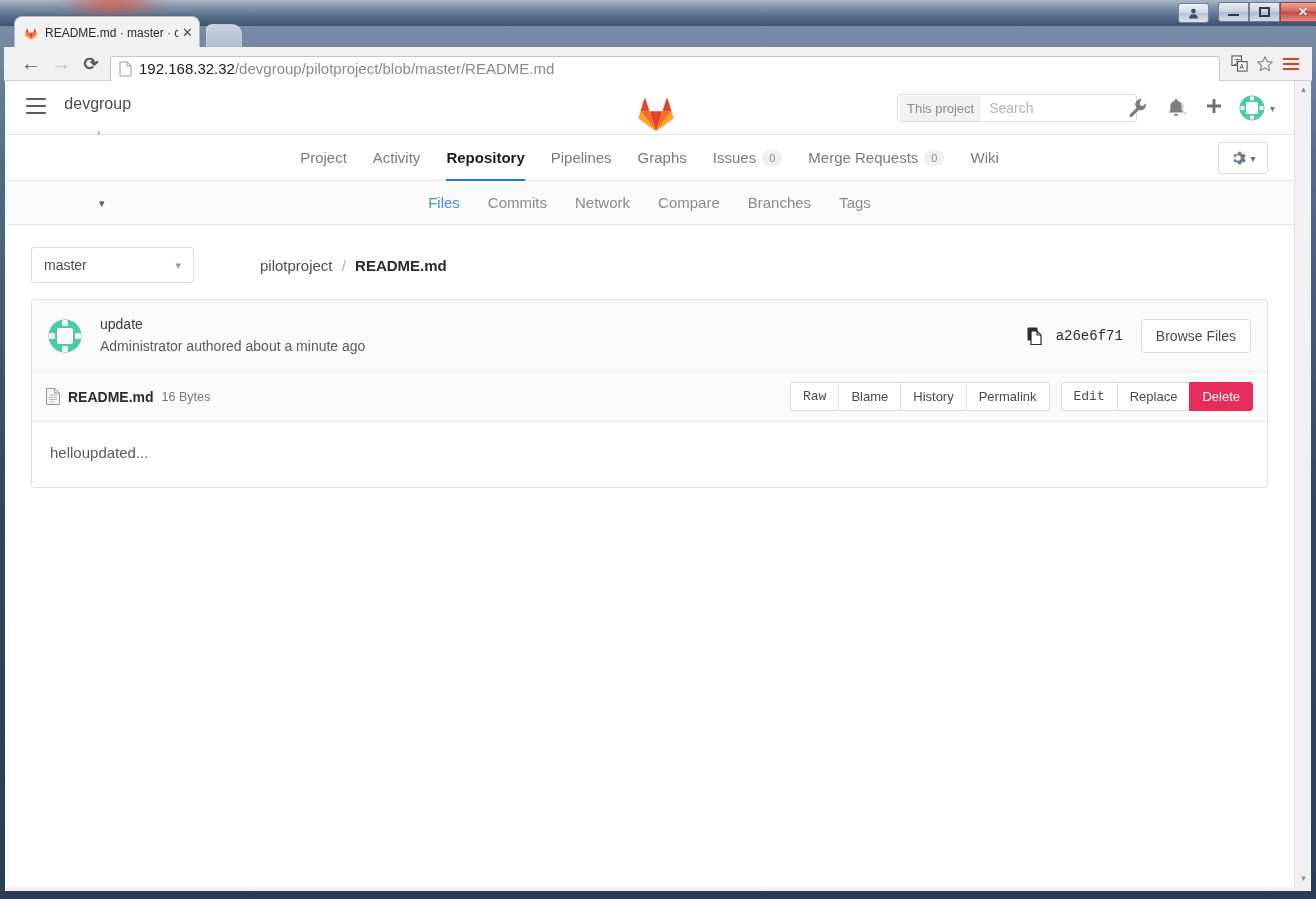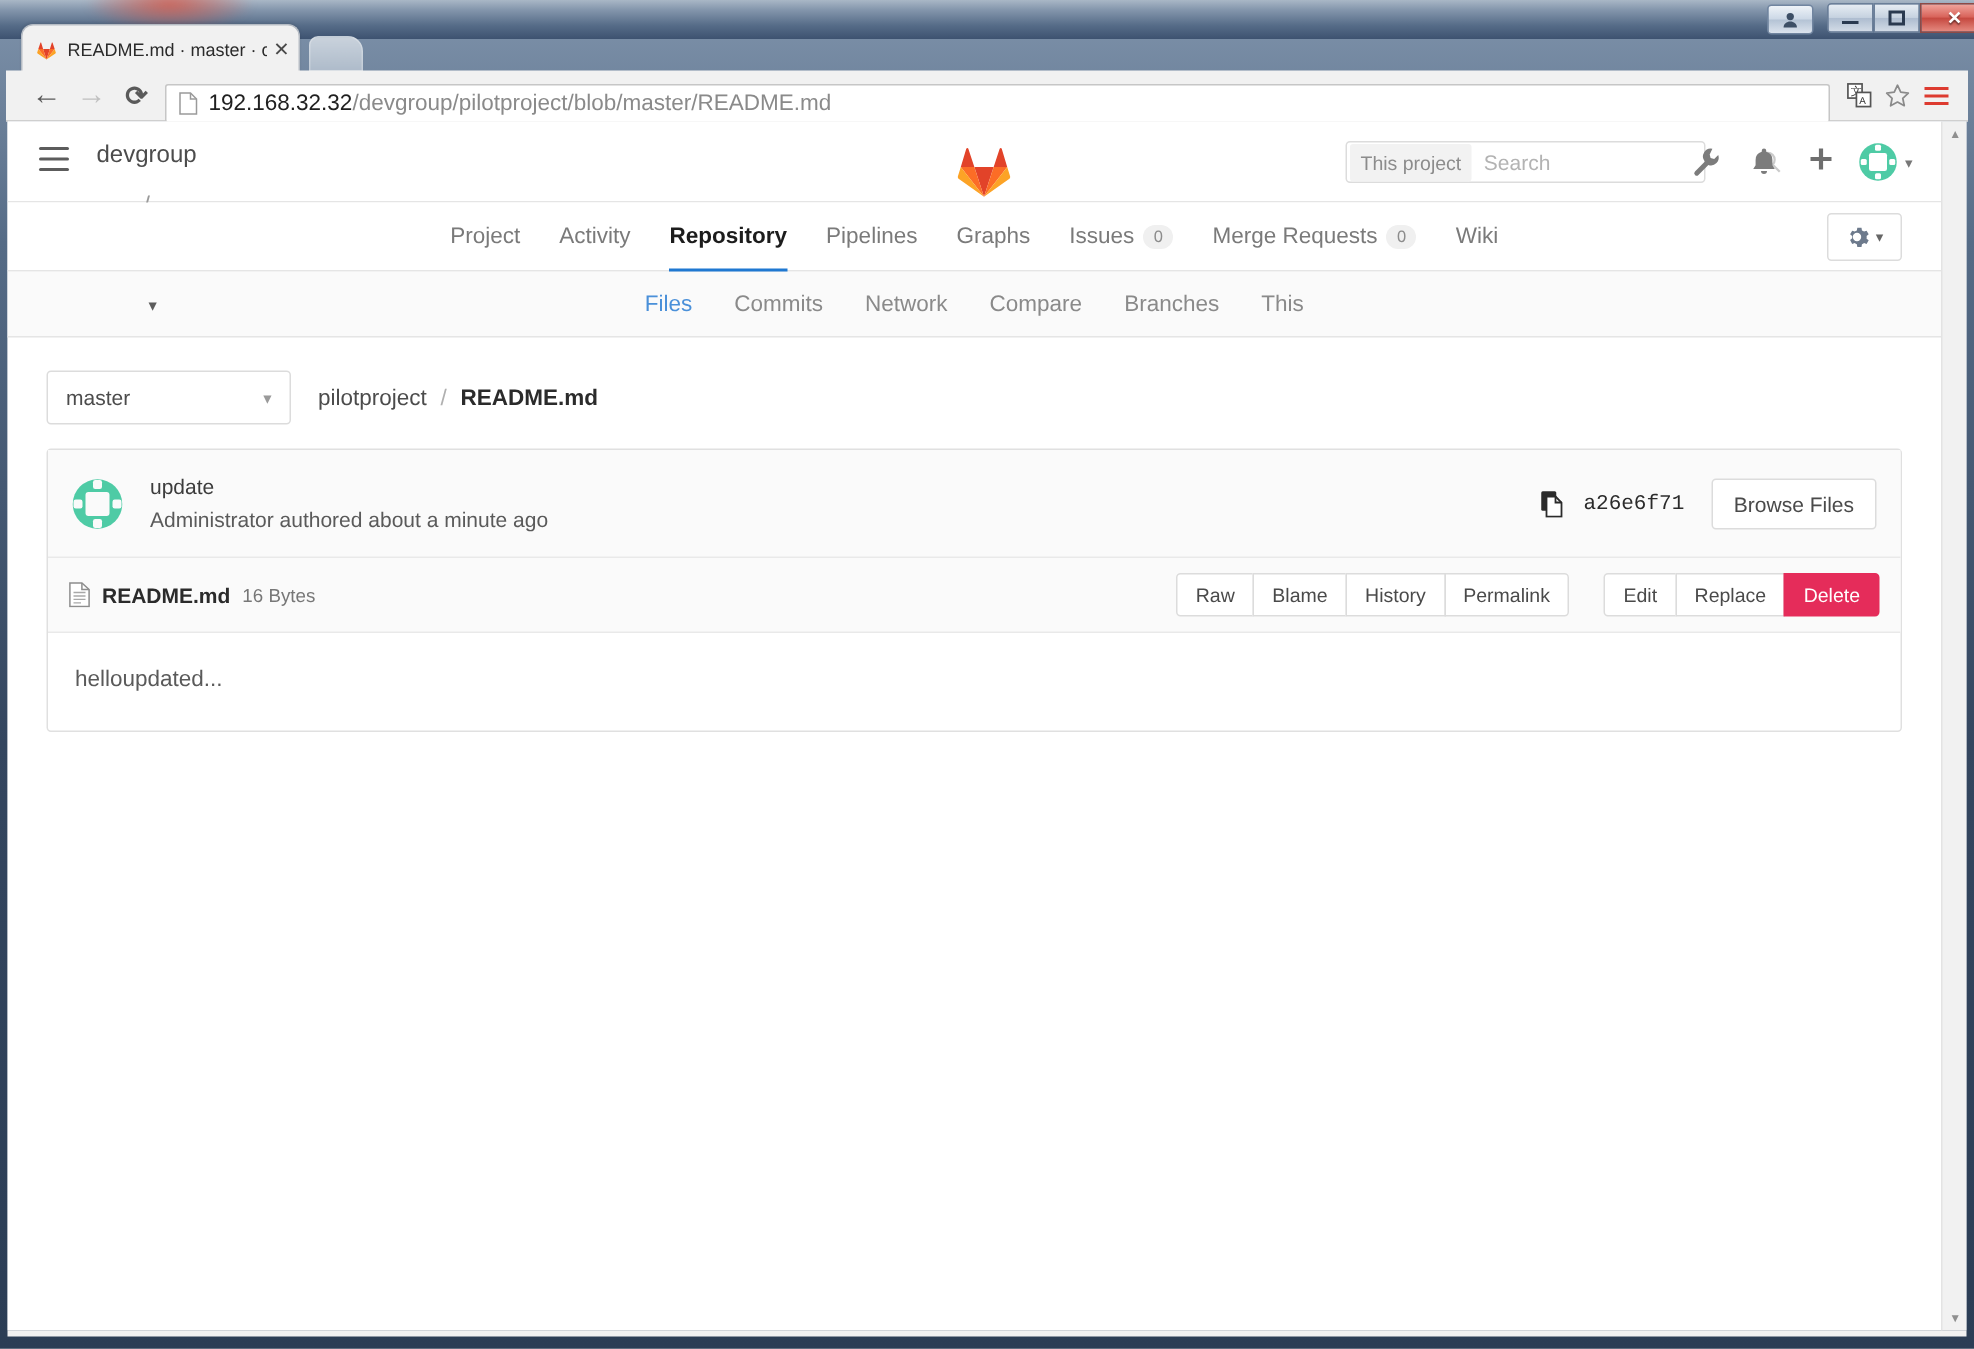--- a/index.html
+++ b/index.html
@@ -176,21 +176,21 @@
   
   #gl-subnav {
     height: 44px; background: #fafafa; border-bottom: 1px solid #e5e5e5;
     display: flex; justify-content: center; align-items: center; gap: 0;
   }
   .subtab { padding: 0 14px; font-size: 15px; color: #8a8a8a; cursor: default; }
   .subtab.active { color: #4a90d9; }
 
   
   #content { padding: 22px 26px 0 26px; }
-  #file-bar { display: flex; align-items: center; margin-bottom: 16px; }
+  #file-bar { display: flex; align-items: center; margin-bottom: 16px; gap: 48px; }
   #branch-select {
     width: 163px; height: 36px; border: 1px solid #dcdcdc; border-radius: 3px;
     background: #fff; display: flex; align-items: center; justify-content: space-between;
     padding: 0 12px; font-size: 14px; color: #4c4c4c;
   }
   #branch-select .caret { color:#9a9a9a; font-size: 11px; }
   #path-crumb { margin-left: 18px; font-size: 15px; color: #4c4c4c; }
   #path-crumb .sep { color: #b0b0b0; margin: 0 5px; }
   #path-crumb .file { font-weight: bold; color: #2b2b2b; }
 
@@ -218,21 +218,21 @@
   #file-name-wrap { display: flex; align-items: center; gap: 8px; }
   #file-doc-icon { width: 14px; height: 17px; }
   #file-name { font-size: 14px; font-weight: bold; color: #2b2b2b; }
   #file-size { font-size: 12.5px; color: #777; }
   #file-actions { display: flex; align-items: center; gap: 11px; }
   .btn-group { display: flex; }
   .btn {
     border: 1px solid #dcdcdc; background: #fff; color: #4a4a4a;
     font-size: 13px; padding: 6px 12px; margin-left: -1px;
   }
-  .btn-group .btn:first-child { margin-left: 12px; border-radius: 3px 0 0 3px; }
+  .btn-group .btn:first-child { margin-left: 0; border-radius: 3px 0 0 3px; font-family: Liberation Mono, monospace; }
   .btn-group .btn:last-child  { border-radius: 0 3px 3px 0; }
   .btn.danger { background: #e52c5a; border-color: #e52c5a; color: #fff; }
 
   #file-content { padding: 22px 18px 26px 18px; font-size: 15px; color: #5a5a5a; }
 
   
   #pagescroll {
     position: absolute; right: 0; top: 0; width: 17px; height: 806px;
     background: #f1f1f1; border-left: 1px solid #e3e3e3;
   }
@@ -430,21 +430,21 @@
           <span class="caret">▾</span>
         </div>
       </div>
 
       <div id="gl-subnav">
         <div class="subtab active">Files</div>
         <div class="subtab">Commits</div>
         <div class="subtab">Network</div>
         <div class="subtab">Compare</div>
         <div class="subtab">Branches</div>
-        <div class="subtab">This</div>
+        <div class="subtab">Tags</div>
       </div>
 
       <div id="content">
 
         <div id="file-bar">
           <div id="branch-select">
             <span>master</span>
             <span class="caret">▾</span>
           </div>
           <div id="path-crumb">

